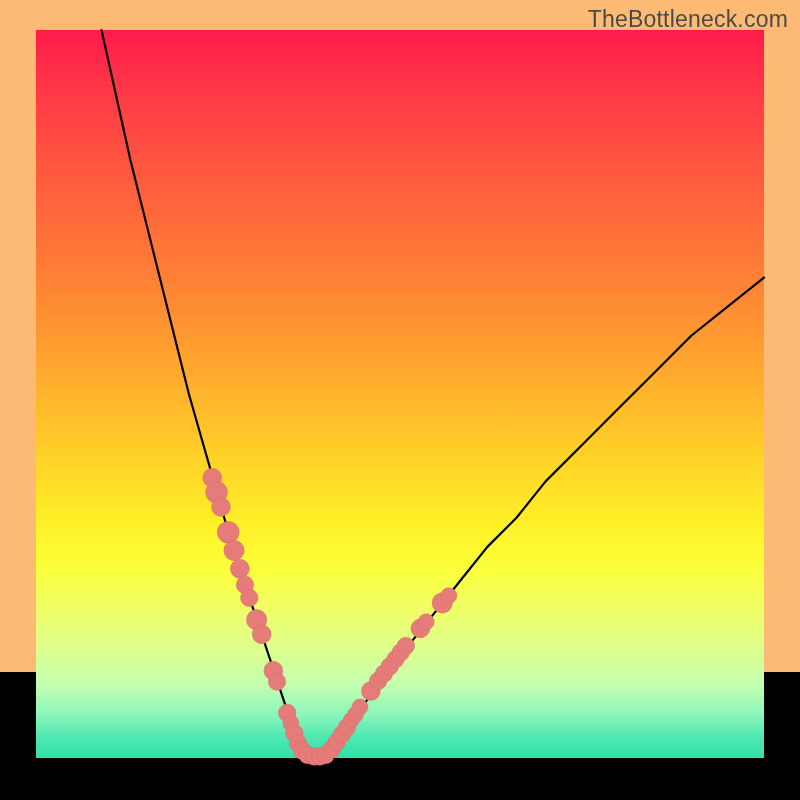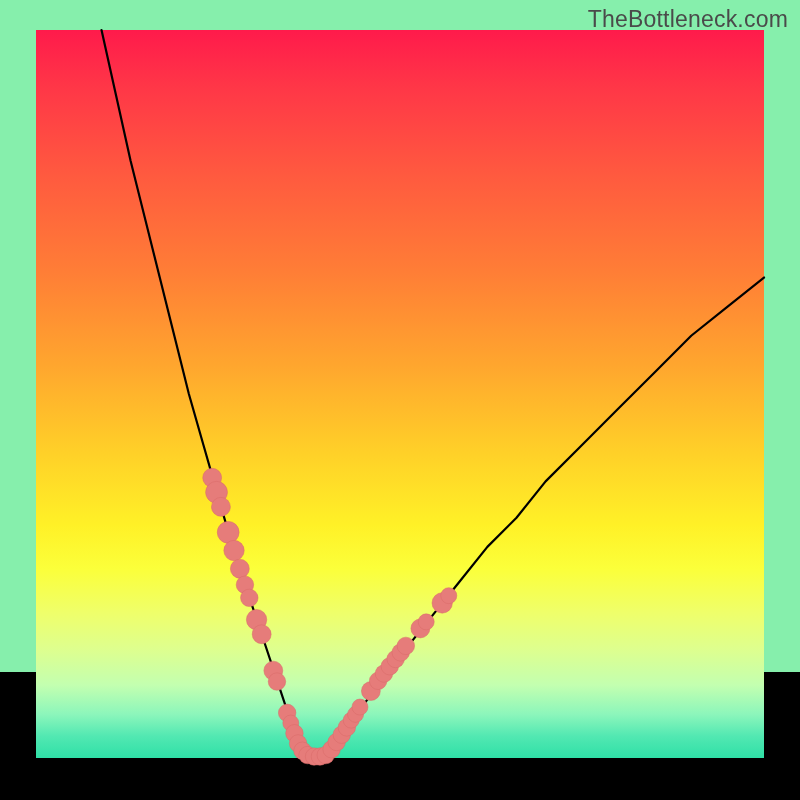--- a/index.html
+++ b/index.html
@@ -10,21 +10,21 @@
     background: #000;
     overflow: hidden;
     font-family: Arial, Helvetica, sans-serif;
   }
   .frame {
     position: absolute;
     left: 0;
     top: 0;
     width: 800px;
     height: 672px;
-    background: #86efac;
+    background: #fdba74;
   }
   .plot {
     position: absolute;
     left: 36px;
     top: 30px;
     width: 728px;
     height: 728px;
     
     background: linear-gradient(to bottom,
       #ff1a4b 0%,

